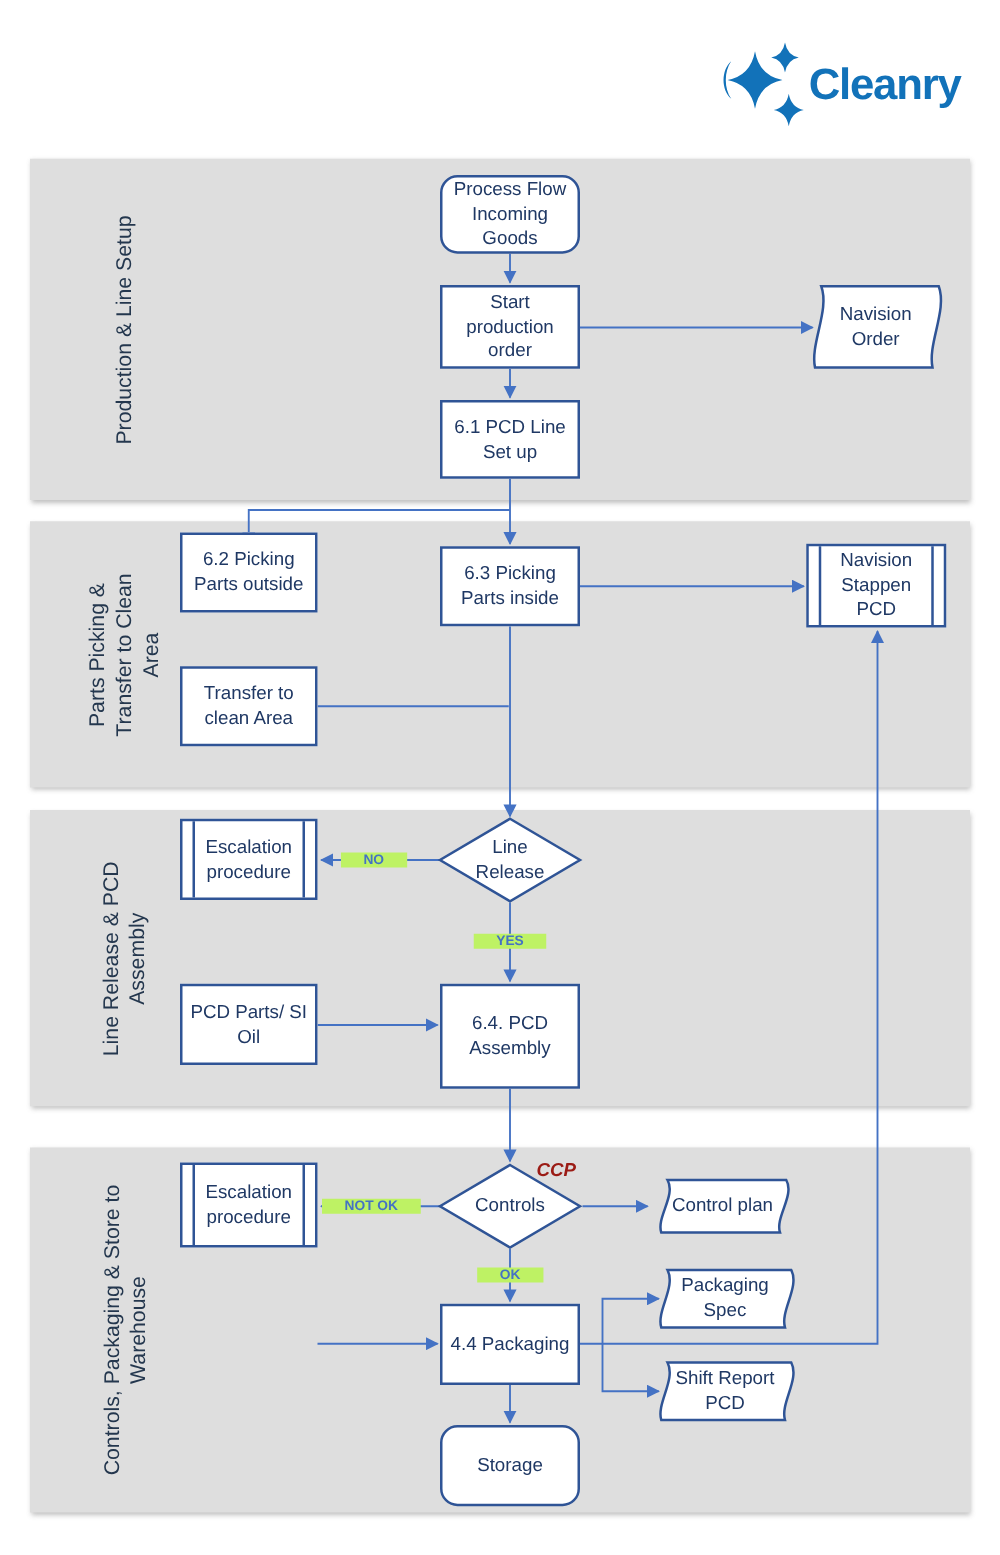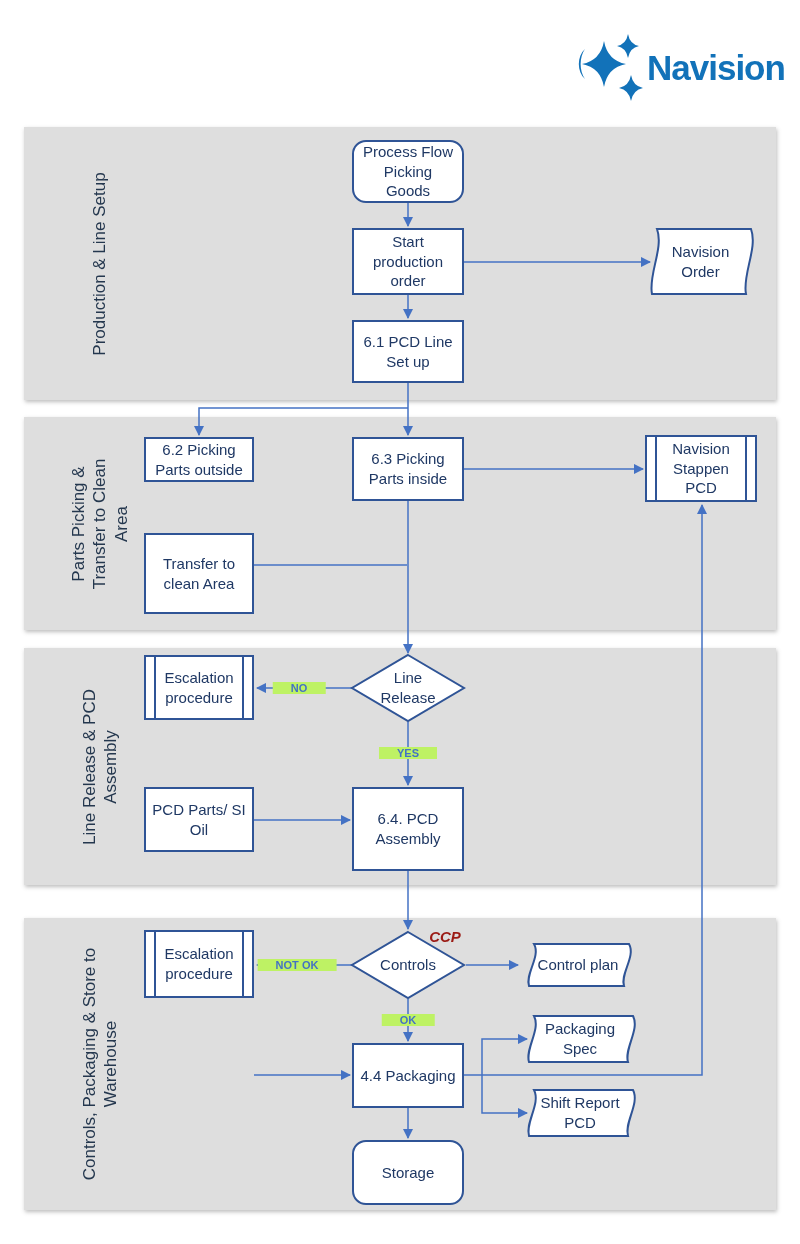--- a/index.html
+++ b/index.html
@@ -56,21 +56,21 @@
 
   <div class="logo">
     <svg width="70" height="72" viewBox="0 0 70 72">
       <g fill="var(--logo-blue)">
         <path d="M28 9 Q31.5 28.5 50 32 Q31.5 35.5 28 55 Q24.5 35.5 6 32 Q24.5 28.5 28 9 Z"></path>
         <path d="M52 2 Q53.8 12.2 63 14 Q53.8 15.8 52 26 Q50.2 15.8 41 14 Q50.2 12.2 52 2 Z"></path>
         <path d="M55 43 Q57 54 67 56 Q57 58 55 69 Q53 58 43 56 Q53 54 55 43 Z"></path>
         <path d="M9 17 C3.2 25 3.2 39 9 47 C0.8 40 0.8 24 9 17 Z"></path>
       </g>
     </svg>
-    <span class="logo-text">Navision</span>
+    <span class="logo-text">Cleanry</span>
   </div>
 
   <div class="lane" style="top:127px;height:273px"></div>
   <div class="lane" style="top:417px;height:213px"></div>
   <div class="lane" style="top:648px;height:237px"></div>
   <div class="lane" style="top:918px;height:292px"></div>
 
   <div class="lane-label" style="width:273px;left:-37px;top:229px">
     <span>Production &amp; Line Setup</span>
     </div>
@@ -106,51 +106,51 @@
     <path class="conn" d="M466 965 H518" marker-end="url(#arr)"></path>
     <path class="conn" d="M408 999 V1041" marker-end="url(#arr)"></path>
     <path class="conn" d="M254 1075 H350" marker-end="url(#arr)"></path>
     <path class="conn" d="M464 1075 H702 V505" marker-end="url(#arr)"></path>
     <path class="conn" d="M482 1075 V1039 H527" marker-end="url(#arr)"></path>
     <path class="conn" d="M482 1075 V1113 H527" marker-end="url(#arr)"></path>
     <path class="conn" d="M408 1108 V1138" marker-end="url(#arr)"></path>
   </svg>
 
   <div class="node term" style="left:352px;top:140px;width:112px;height:63px">
-    <span>Process Flow Picking Goods</span>
+    <span>Process Flow Incoming Goods</span>
     </div>
 
   <div class="node box" style="left:352px;top:228px;width:112px;height:67px">
     <span>Start production order</span>
     </div>
 
   <div class="node svgshape" style="left:645px;top:228px;width:113px;height:67px">
     <svg viewBox="0 0 113 67" preserveAspectRatio="none">
       <path class="fillpath" d="M12 1 L106 1 C113 20.1 97 46.9 101 66 L7 66 C3 46.9 19 20.1 12 1 Z"></path>
       </svg>
     <span class="doc-text">Navision Order</span>
     </div>
 
   <div class="node box" style="left:352px;top:320px;width:112px;height:63px">
     <span>6.1 PCD Line Set up</span>
     </div>
 
-  <div class="node box" style="left:144px;top:437px;width:110px;height:45px">
+  <div class="node box" style="left:144px;top:426px;width:110px;height:64px">
     <span>6.2 Picking Parts outside</span>
     </div>
 
   <div class="node box" style="left:352px;top:437px;width:112px;height:64px">
     <span>6.3 Picking Parts inside</span>
     </div>
 
   <div class="node pre" style="left:645px;top:435px;width:112px;height:67px">
     <span>Navision Stappen PCD</span>
     </div>
 
-  <div class="node box" style="left:144px;top:533px;width:110px;height:81px">
+  <div class="node box" style="left:144px;top:533px;width:110px;height:64px">
     <span>Transfer to clean Area</span>
     </div>
 
   <div class="node pre" style="left:144px;top:655px;width:110px;height:65px">
     <span>Escalation procedure</span>
     </div>
 
   <div class="node svgshape" style="left:351px;top:654px;width:114px;height:68px">
     <svg viewBox="0 0 114 68" preserveAspectRatio="none">
       <polygon class="fillpath" points="57,1 113,34 57,67 1,34"></polygon>

